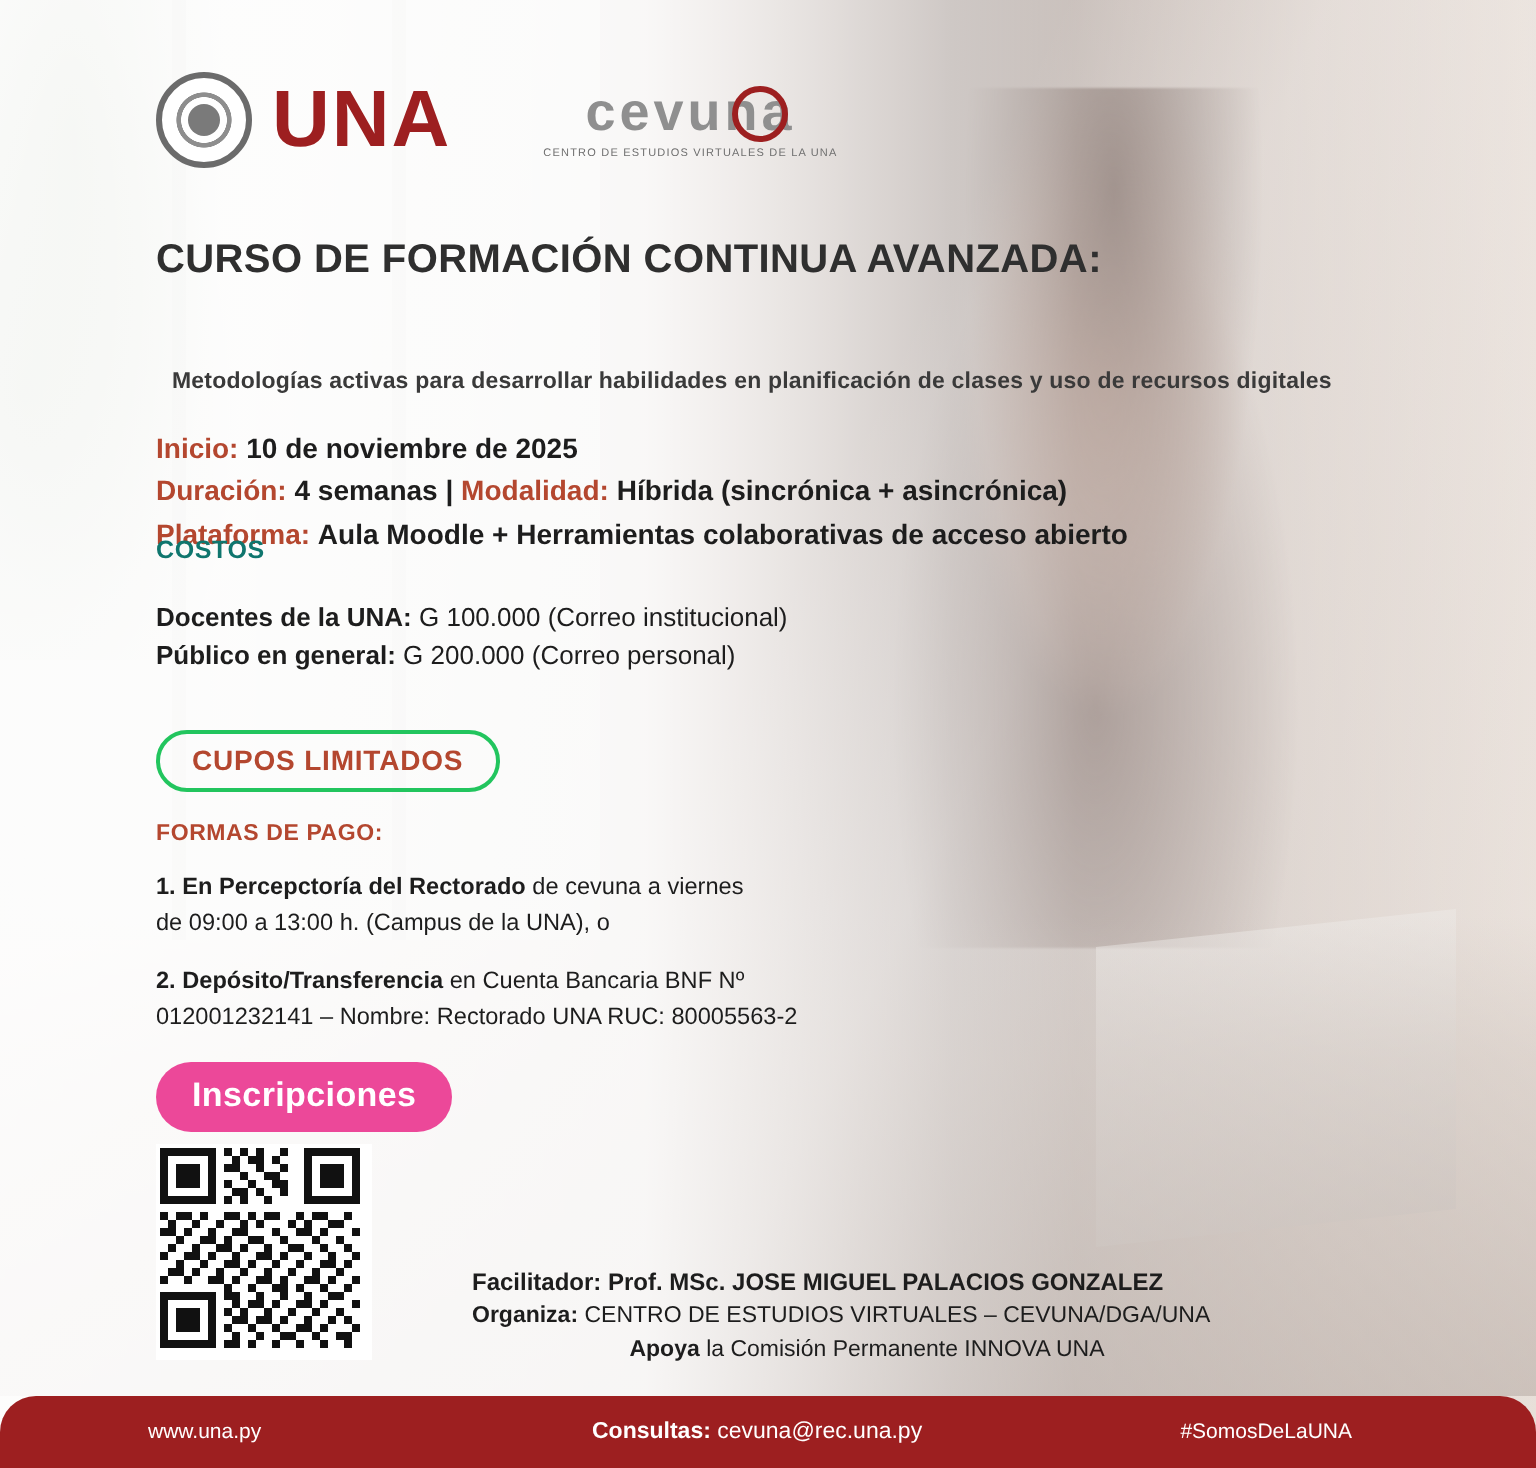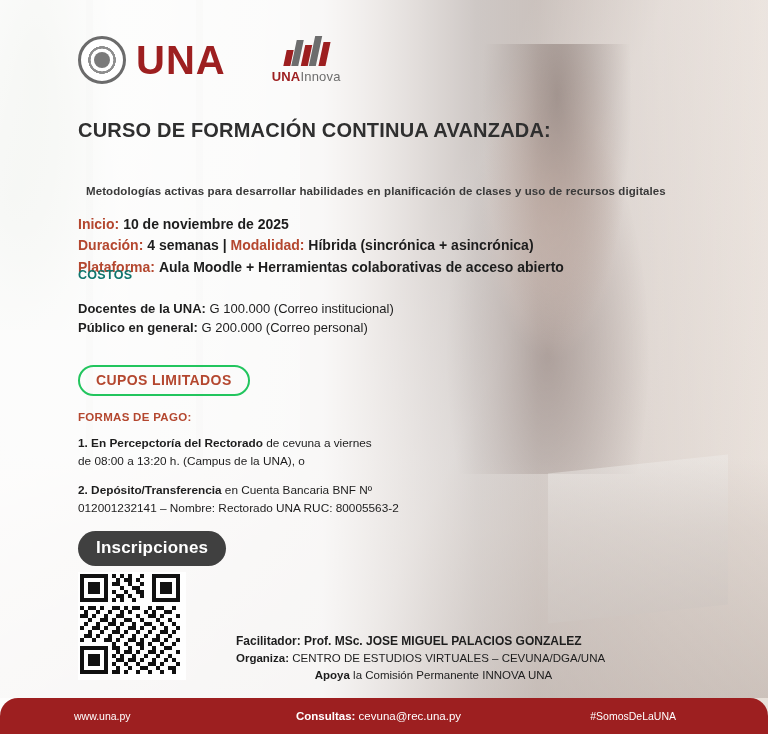--- a/index.html
+++ b/index.html
@@ -258,21 +258,21 @@
     color: #1d1d1d;
     width: 420px;
   }
   .pago-block p { margin: 0 0 12px 0; }
   .pago-block b { font-weight: bold; }
 
   
   .inscripciones {
     position: absolute;
     left: 78px; top: 531px;
-    background: #404040;
+    background: #ec4899;
     color: #ffffff;
     border-radius: 18px;
     padding: 7px 18px 8px;
     font-size: 17px;
     font-weight: bold;
     letter-spacing: .2px;
   }
 
   .qr {
     position: absolute;
@@ -329,33 +329,28 @@
   </div>
 
   <div class="content">
 
     <div class="logos">
       <div class="logo-una">
         <div class="una-seal"></div>
         <div class="una-word">UNA</div>
       </div>
 
-      <div class="logo-innova">
-        <div class="innova-mark">
-          <i></i>
-            <i></i>
-            <i></i>
-            <i></i>
-            <i></i>
+
+      <div class="logo-cevuna">
+        <div class="cev-word">
+          <span>cevuna</span>
+          <span class="ring"></span>
         </div>
-        <div class="innova-text">
-          <span class="a">UNA</span><span class="b">Innova</span>
-        </div>
-      </div>
-
+        <div class="cev-sub">CENTRO DE ESTUDIOS VIRTUALES DE LA UNA</div>
+      </div>
     </div>
 
     <div class="title">
       <div>CURSO DE FORMACIÓN CONTINUA AVANZADA:</div>
     </div>
 
     <div class="subtitle">Metodologías activas para desarrollar habilidades en planificación de clases y uso de recursos digitales</div>
 
     <div class="keyinfo">
       <div>
@@ -386,21 +381,21 @@
         <span>G 200.000 (Correo personal)</span>
       </div>
     </div>
 
     <div class="cupos">CUPOS LIMITADOS</div>
 
     <div class="pago-head">FORMAS DE PAGO:</div>
     <div class="pago-block">
       <p>
         <b>1. En Percepctoría del Rectorado</b><span> de cevuna a viernes</span><br>
-        <span>de 08:00 a 13:20 h. (Campus de la UNA), o</span>
+        <span>de 09:00 a 13:00 h. (Campus de la UNA), o</span>
       </p>
       <p>
         <b>2. Depósito/Transferencia</b><span> en Cuenta Bancaria BNF Nº</span><br>
         <span>012001232141 – Nombre: Rectorado UNA RUC: 80005563-2</span>
       </p>
     </div>
 
     <div class="inscripciones">Inscripciones</div>
 
     <div class="qr">

